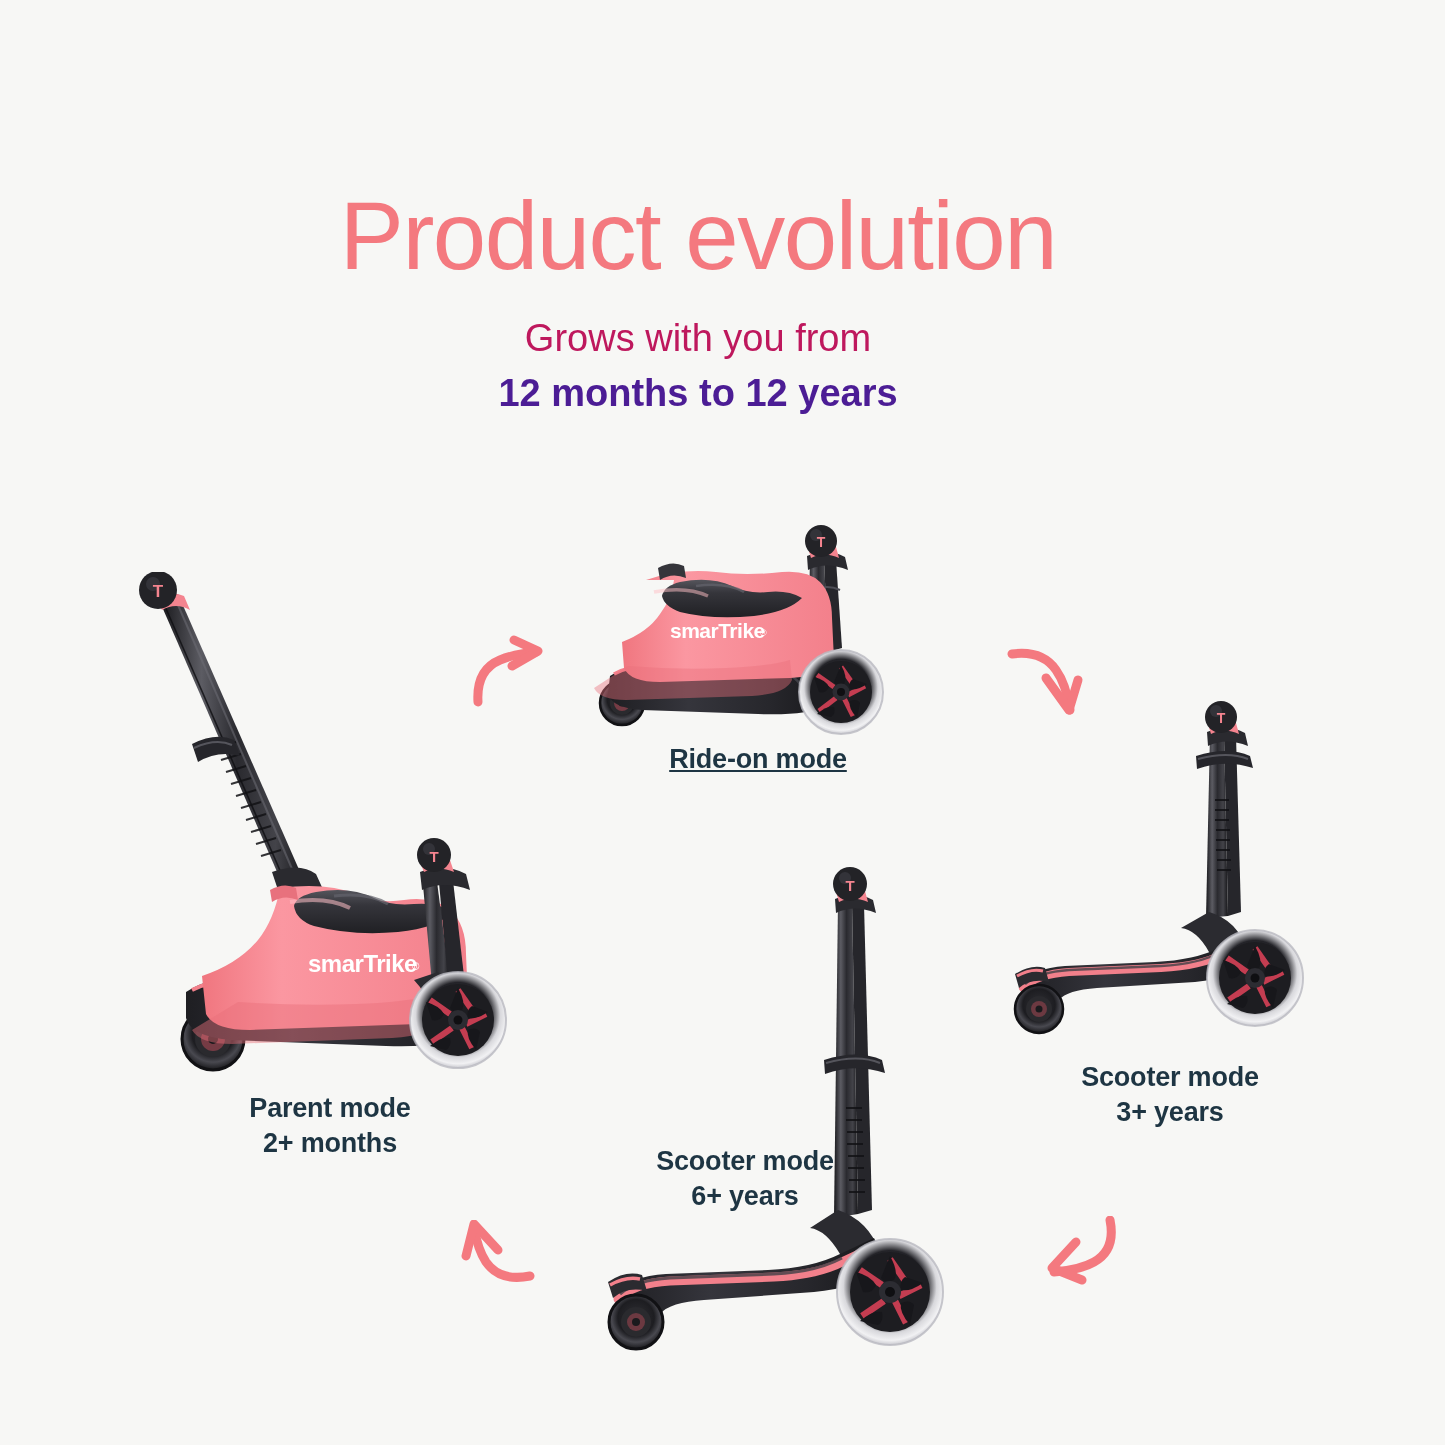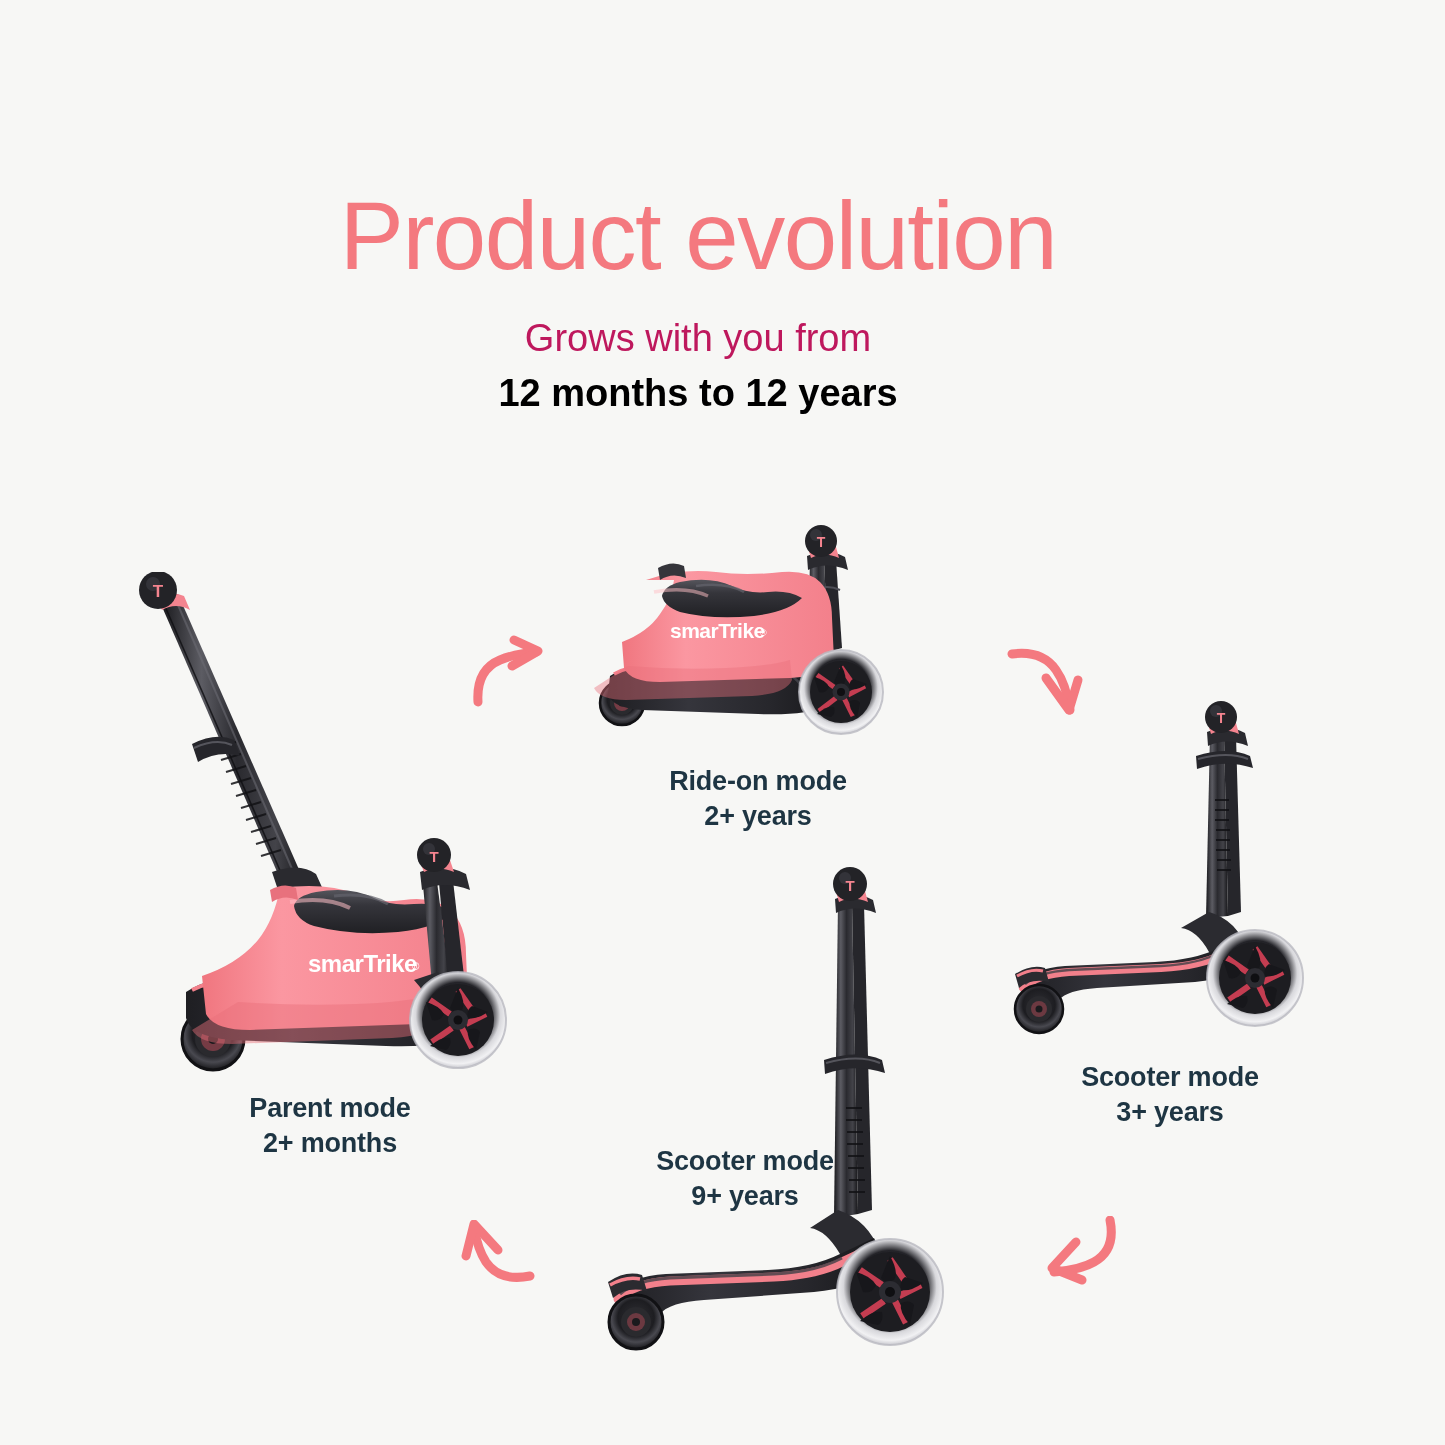--- a/index.html
+++ b/index.html
@@ -26,21 +26,21 @@
     margin-top:26px;
     font-size:38px;
     font-weight:400;
     color:#be185d;
     line-height:1.35;
   }
   .subtitle-line2 {
     margin-top:4px;
     font-size:38px;
     font-weight:700;
-    color:#000000;
+    color:#4c1d95;
     line-height:1.35;
   }
 
   
   .node { position:absolute; }
   .node-art { display:block; }
   .node-label {
     text-align:center;
     font-size:27px;
     font-weight:700;
@@ -307,23 +307,22 @@
           <path d="M279 164 q-10 7 -17 5 q-2 -7 3 -10 z"></path>
           <path d="M269 198 q-9 -10 -7 -17 q7 -3 10 2 z"></path>
           <path d="M229 194 q10 -9 17 -7 q2 7 -3 10 z"></path>
           <path d="M226 157 q12 3 15 10 q-3 7 -10 5 z"></path>
         </g>
         <circle cx="253" cy="172" r="8.5" fill="#2c2c32"></circle>
         <circle cx="253" cy="172" r="4" fill="#0f0f12"></circle>
       </g>
     </svg>
 
-    <div class="node-label" style="margin-top:22px;">
+    <div class="node-label" style="text-decoration:underline;">
       <span>Ride-on mode</span>
-      <span class="sub">2+ years</span>
     </div>
   </div>
 
   <div class="node" style="left:1005px; top:698px; width:330px;">
     <svg class="node-art" width="320" height="350" viewBox="0 0 320 350">
 
       <g>
         <path d="M205 36 L219 36 L223 218 L201 220 Z" fill="url(#gPole)"></path>
         <path d="M219 36 L231 38 L236 214 L223 218 Z" fill="#26262b"></path>
         <path d="M202 34 q20 -9 38 1 l3 13 q-22 -9 -40 0 z" fill="#2a2a2f"></path>
@@ -484,21 +483,21 @@
           <path d="M260 459 q13 -11 22 -9 q2 9 -4 13 z"></path>
           <path d="M256 410 q15 4 20 13 q-4 9 -13 7 z"></path>
         </g>
         <circle cx="290" cy="430" r="11" fill="#2c2c32"></circle>
         <circle cx="290" cy="430" r="5" fill="#0f0f12"></circle>
       </g>
     </svg>
 
     <div class="node-label label-float" style="left:40px; top:282px; width:210px;">
       <span>Scooter mode</span>
-      <span class="sub">9+ years</span>
+      <span class="sub">6+ years</span>
     </div>
   </div>
 
   <svg class="arrow" style="left:468px; top:630px;" width="80" height="78" viewBox="0 0 80 78">
     <path d="M10 72 q-2 -32 22 -42 q14 -6 36 -8" fill="none" stroke="#f4797f" stroke-width="9" stroke-linecap="round"></path>
     <path d="M46 10 L70 21 L44 36" fill="none" stroke="#f4797f" stroke-width="9" stroke-linecap="round" stroke-linejoin="round"></path>
   </svg>
 
   <svg class="arrow" style="left:1006px; top:640px;" width="78" height="80" viewBox="0 0 78 80">
     <path d="M6 14 q30 -4 44 16 q10 14 14 40" fill="none" stroke="#f4797f" stroke-width="9" stroke-linecap="round"></path>

